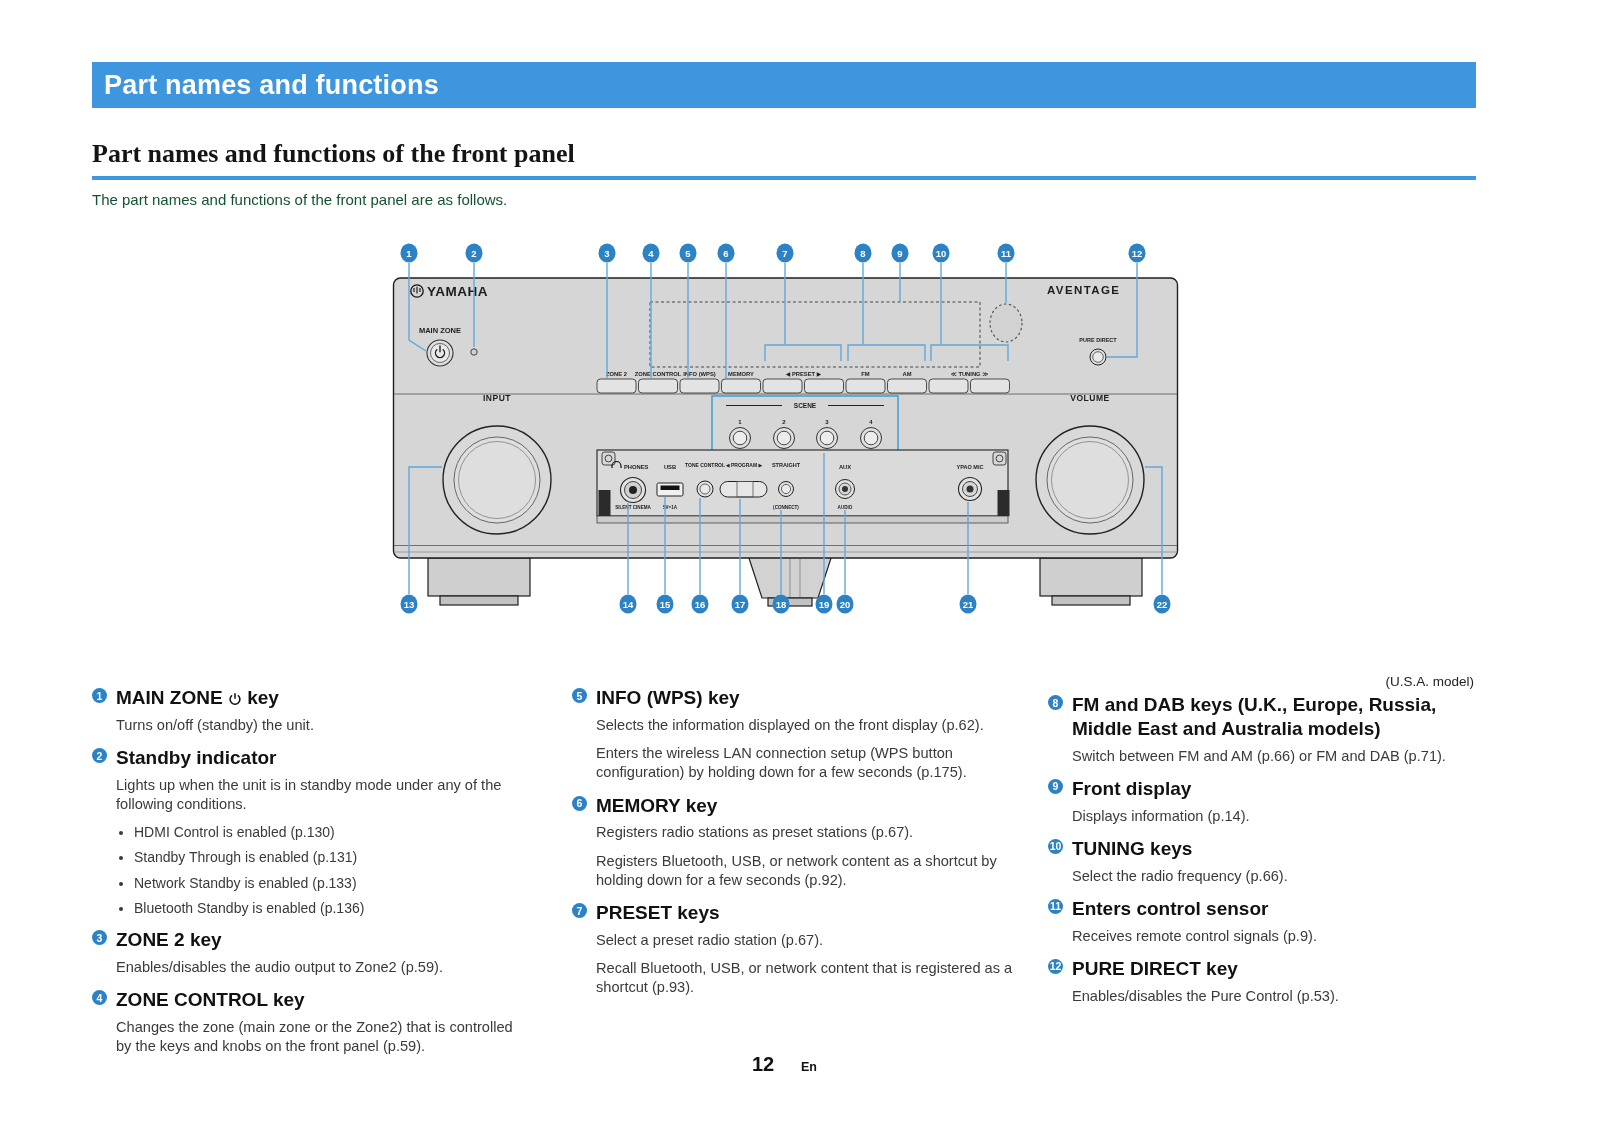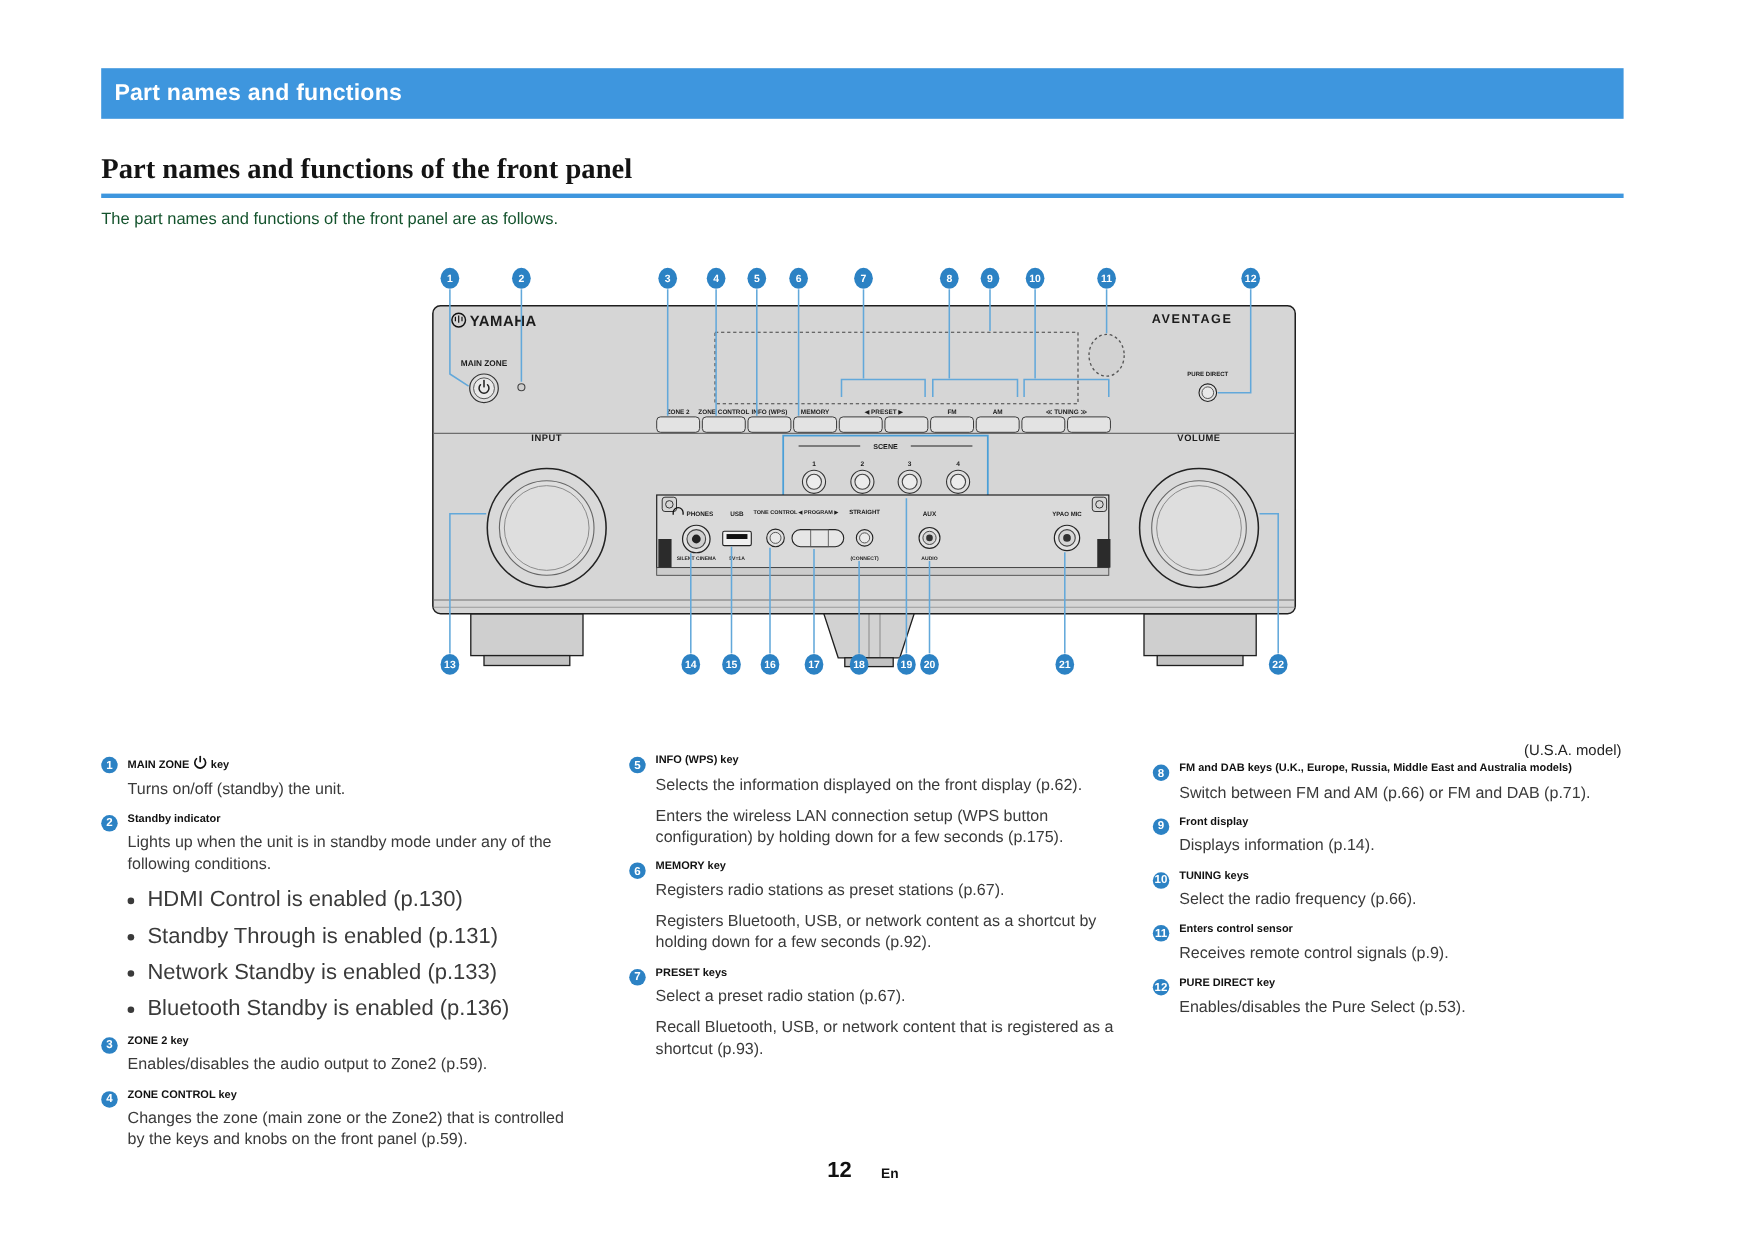--- a/index.html
+++ b/index.html
@@ -3,43 +3,43 @@
 <meta charset="utf-8">
 <style>
   html,body{margin:0;padding:0;}
   body{
     width:1600px;height:1133px;position:relative;background:#ffffff;
     font-family:"Liberation Sans","DejaVu Sans",sans-serif;color:#222;
     overflow:hidden;
   }
   .chapter-bar{position:absolute;left:92px;top:62px;width:1384px;height:46px;
     background:#3e96de;display:flex;align-items:center;}
-  .chapter-bar h1{margin:0 0 0 12px;font-size:21px;font-weight:bold;color:#ffffff;letter-spacing:.2px;}
+  .chapter-bar h1{margin:0 0 0 12px;font-size:27px;font-weight:bold;color:#ffffff;letter-spacing:.2px;}
   .section-title{position:absolute;left:92px;top:139px;margin:0;font-size:26px;font-weight:bold;color:#141414;font-family:Liberation Serif, serif;}
   .section-rule{position:absolute;left:92px;top:176px;width:1384px;height:4px;background:#3e96de;}
   .intro{position:absolute;left:92px;top:191px;font-size:15px;color:#14532d;}
   .model-note{position:absolute;left:1074px;top:674px;width:400px;text-align:right;font-size:13.5px;color:#222;}
 
   .diagram-svg{position:absolute;left:390px;top:238px;}
   svg text{font-family:"Liberation Sans","DejaVu Sans",sans-serif;}
   .t{font-weight:bold;fill:#1c1c1c;}
 
   .col{position:absolute;top:686px;}
   #col1{left:92px;width:437px;}
   #col2{left:572px;width:442px;}
   #col3{left:1048px;width:444px;}
   .item{position:relative;padding-left:24px;margin-bottom:11px;}
   .badge{position:absolute;left:0;top:2px;width:15px;height:15px;border-radius:50%;
     background:#2c82c4;color:#fff;font-size:10.5px;font-weight:bold;
     display:flex;align-items:center;justify-content:center;}
-  .item h3{margin:0 0 6px 0;font-size:10px;line-height:1.25;color:#111;}
+  .item h3{margin:0 0 6px 0;font-size:19px;line-height:1.25;color:#111;}
   .item h3.second{margin-top:7px;}
   .item p{margin:0 0 9px 0;font-size:14.6px;line-height:1.32;color:#3a3a3a;}
   .item ul{margin:2px 0 9px 2px;padding-left:16px;}
-  .item li{font-size:20px;line-height:1.3;color:#3a3a3a;margin-bottom:7px;}
+  .item li{font-size:14px;line-height:1.3;color:#3a3a3a;margin-bottom:7px;}
   .pwr{width:14px;height:14px;vertical-align:-2px;}
 
   .page-num{position:absolute;left:752px;top:1053px;font-size:20px;font-weight:bold;color:#111;}
   .page-lang{position:absolute;left:801px;top:1060px;font-size:12.5px;font-weight:bold;color:#111;}
 </style>
 </head>
 <body>
 
 <div class="chapter-bar">
   <h1>Part names and functions</h1>
@@ -376,18 +376,18 @@
     <p>Select the radio frequency (p.66).</p>
   </div>
   <div class="item">
     <span class="badge">11</span>
     <h3>Enters control sensor</h3>
     <p>Receives remote control signals (p.9).</p>
   </div>
   <div class="item">
     <span class="badge">12</span>
     <h3>PURE DIRECT key</h3>
-    <p>Enables/disables the Pure Select (p.53).</p>
+    <p>Enables/disables the Pure Control (p.53).</p>
   </div>
 </div>
 
 <div class="page-num">12</div>
 <div class="page-lang">En</div>
 
 </body></html>

